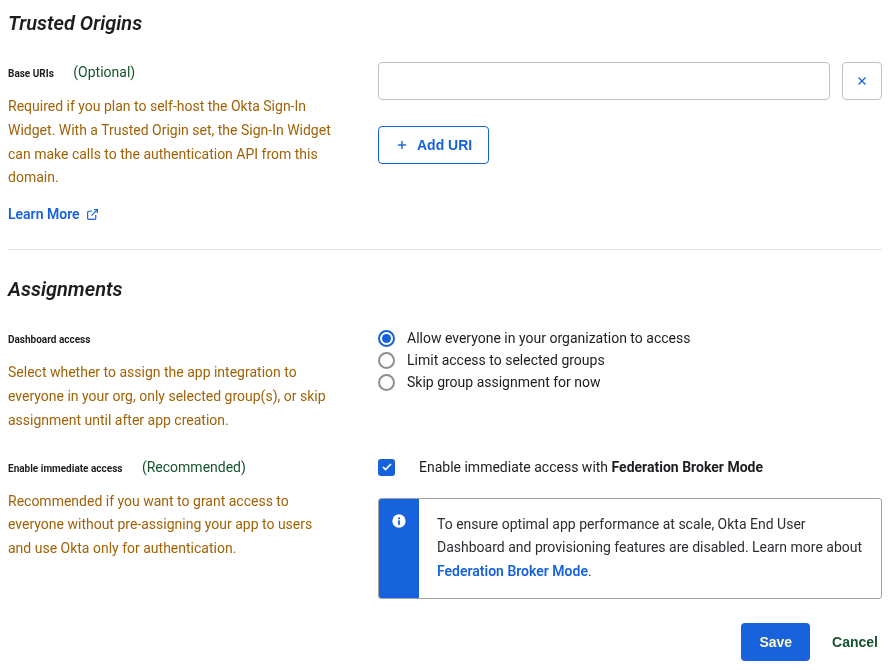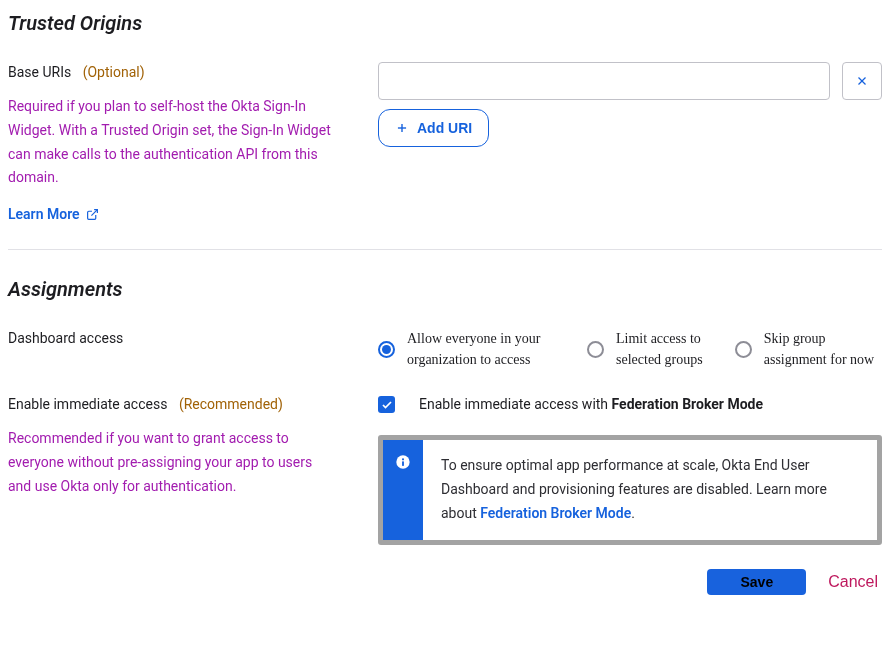--- a/index.html
+++ b/index.html
@@ -24,30 +24,30 @@
     margin-bottom: 24px;
   }
   .field-left {
     width: 330px;
     flex-shrink: 0;
   }
   .field-right {
     flex: 1;
   }
   .field-label {
-    font-weight: 400;
-    font-size: 14px;
+    font-weight: 700;
+    font-size: 10px;
   }
   .field-optional {
     font-weight: 400;
+    color: #14532d;
+    margin-left: 16px;
+  }
+  .field-desc {
     color: #a16207;
-    margin-left: 8px;
-  }
-  .field-desc {
-    color: #a21caf;
     margin-top: 12px;
     line-height: 1.7;
   }
   .learn-more {
     display: inline-flex;
     align-items: center;
     gap: 6px;
     color: #1662dd;
     font-weight: 600;
     margin-top: 14px;
@@ -74,44 +74,43 @@
     border: 1px solid #c1c1c8;
     border-radius: 4px;
     background: #fff;
     cursor: pointer;
     display: flex;
     align-items: center;
     justify-content: center;
     color: #1662dd;
   }
   .add-uri-btn {
-    margin-top: 9px;
+    margin-top: 26px;
     display: inline-flex;
     align-items: center;
     gap: 8px;
     height: 38px;
     padding: 0 16px;
     border: 1px solid #1662dd;
     background: #fff;
-    border-radius: 12px;
+    border-radius: 4px;
     color: #1662dd;
     font-weight: 600;
     font-size: 14px;
     cursor: pointer;
   }
   hr.sep {
     border: none;
     border-top: 1px solid #e1e1e6;
     margin: 24px 0;
   }
   .radio-list {
     display: flex;
-    flex-direction: row;
+    flex-direction: column;
     gap: 1px;
-    font-family: Liberation Serif, serif;
   }
   .radio-item {
     display: flex;
     align-items: center;
     gap: 12px;
     cursor: pointer;
   }
   .radio {
     width: 17px;
     height: 17px;
@@ -142,21 +141,21 @@
   }
   .cb-row {
     display: flex;
     align-items: center;
     gap: 24px;
     cursor: pointer;
   }
   .info-panel {
     display: flex;
     margin-top: 20px;
-    border: 5px solid #a3a3a3;
+    border: 1px solid #a3a3a3;
     border-radius: 3px;
     overflow: hidden;
     justify-content: space-between;
   }
   .info-bar {
     width: 40px;
     background: #1662dd;
     display: flex;
     justify-content: center;
     padding-top: 14px;
@@ -175,35 +174,35 @@
   }
   .footer {
     display: flex;
     justify-content: flex-end;
     gap: 18px;
     align-items: center;
     margin-top: 24px;
   }
   .btn-save {
     background: #1862dd;
-    color: #000000;
+    color: #fef9c3;
     border: none;
     border-radius: 4px;
-    height: 26px;
-    padding: 0 33px;
+    height: 38px;
+    padding: 0 18px;
     font-weight: 600;
     font-size: 14px;
     cursor: pointer;
   }
   .btn-cancel {
     background: none;
     border: none;
-    color: #be185d;
-    font-weight: 400;
-    font-size: 16px;
+    color: #14532d;
+    font-weight: 700;
+    font-size: 14px;
     cursor: pointer;
     padding: 0 4px;
   }
 </style>
 </head>
 <body>
 
 <div class="section-title">Trusted Origins</div>
 
 <div class="field-row">
@@ -240,20 +239,21 @@
   </div>
 </div>
 
 <hr class="sep">
 
 <div class="section-title">Assignments</div>
 
 <div class="field-row">
   <div class="field-left">
     <span class="field-label">Dashboard access</span>
+    <div class="field-desc">Select whether to assign the app integration to everyone in your org, only selected group(s), or skip assignment until after app creation.</div>
   </div>
   <div class="field-right">
     <div class="radio-list">
       <label class="radio-item">
         <span class="radio selected"></span>
         <span>Allow everyone in your organization to access</span>
       </label>
       <label class="radio-item">
         <span class="radio"></span>
         <span>Limit access to selected groups</span>

